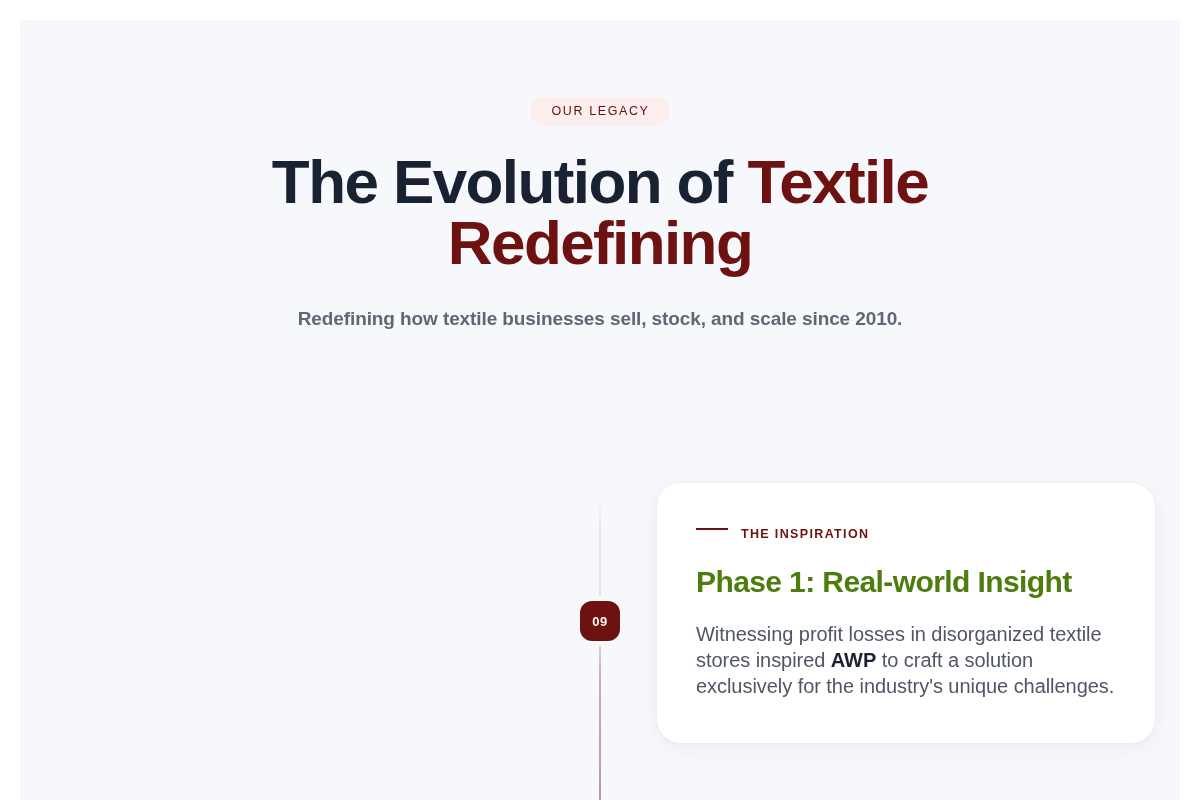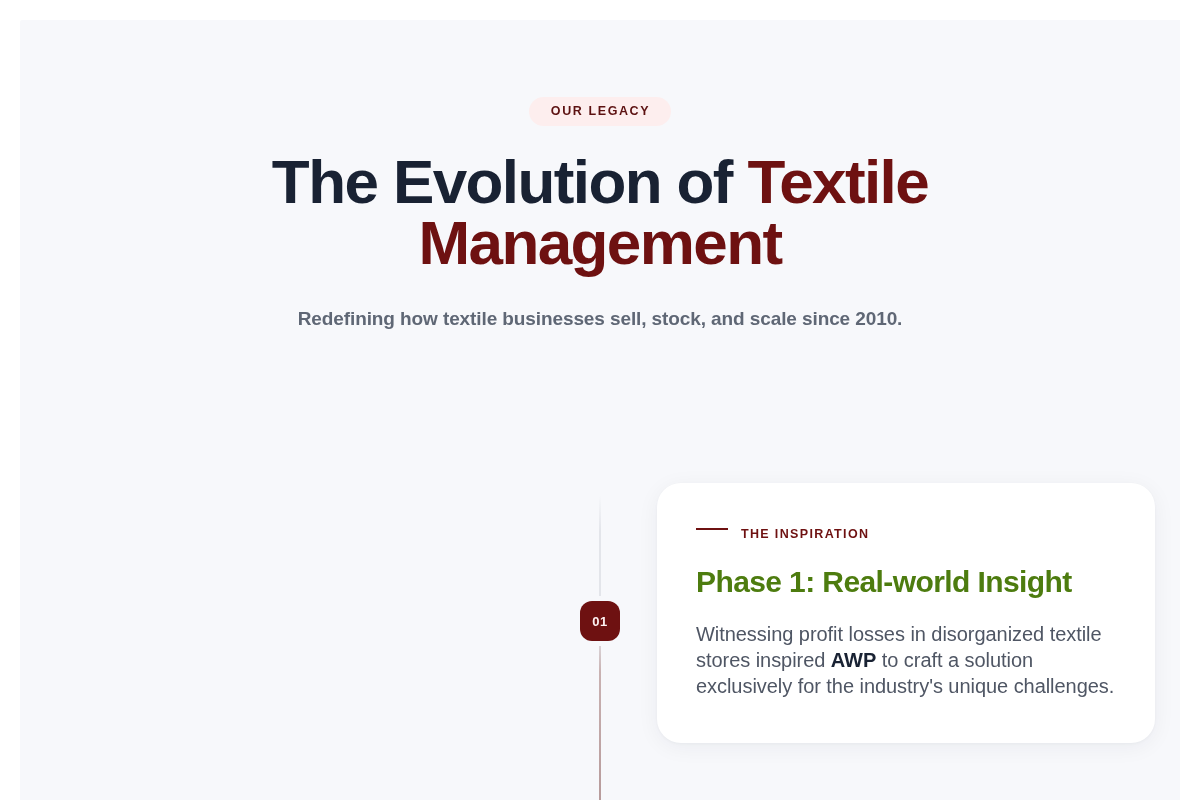--- a/index.html
+++ b/index.html
@@ -34,21 +34,21 @@
     width: 1160px;
     padding-top: 77px;
     text-align: center;
   }
 
   .eyebrow-pill {
     display: inline-block;
     background: #fdeeee;
     color: #5c1111;
     font-size: 12.5px;
-    font-weight: bold;
+    font-weight: normal;
     letter-spacing: 1.6px;
     padding: 8px 21px 8px 22px;
     border-radius: 999px;
     line-height: 1;
   }
 
   .hero-title {
     margin-top: 25px;
     font-size: 62px;
     line-height: 61px;
@@ -172,31 +172,31 @@
 </head>
 <body>
 
 <div class="page-shell">
 
   <section class="hero">
 
     <span class="eyebrow-pill">OUR LEGACY</span>
 
     <h1 class="hero-title">
-      <span>The Evolution of </span><span class="accent">Textile Management</span>
+      <span>The Evolution of </span><span class="accent">Textile Redefining</span>
     </h1>
 
     <p class="hero-sub">Redefining how textile businesses sell, stock, and scale since 2010.</p>
   </section>
 
   <section class="timeline">
 
     <div class="timeline-axis"></div>
 
-    <div class="timeline-node">01</div>
+    <div class="timeline-node">09</div>
 
     <article class="timeline-card">
 
       <div class="card-kicker">
         <span class="kicker-rule"></span>
         <span class="kicker-text">THE INSPIRATION</span>
       </div>
 
       <h2 class="card-title">Phase 1: Real-world Insight</h2>
 

